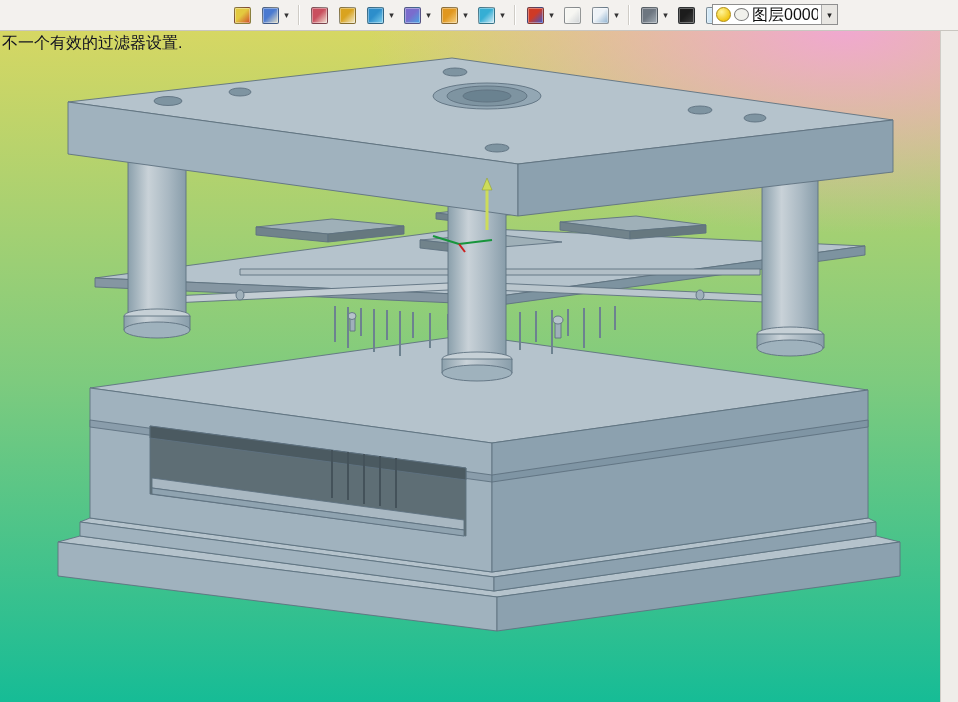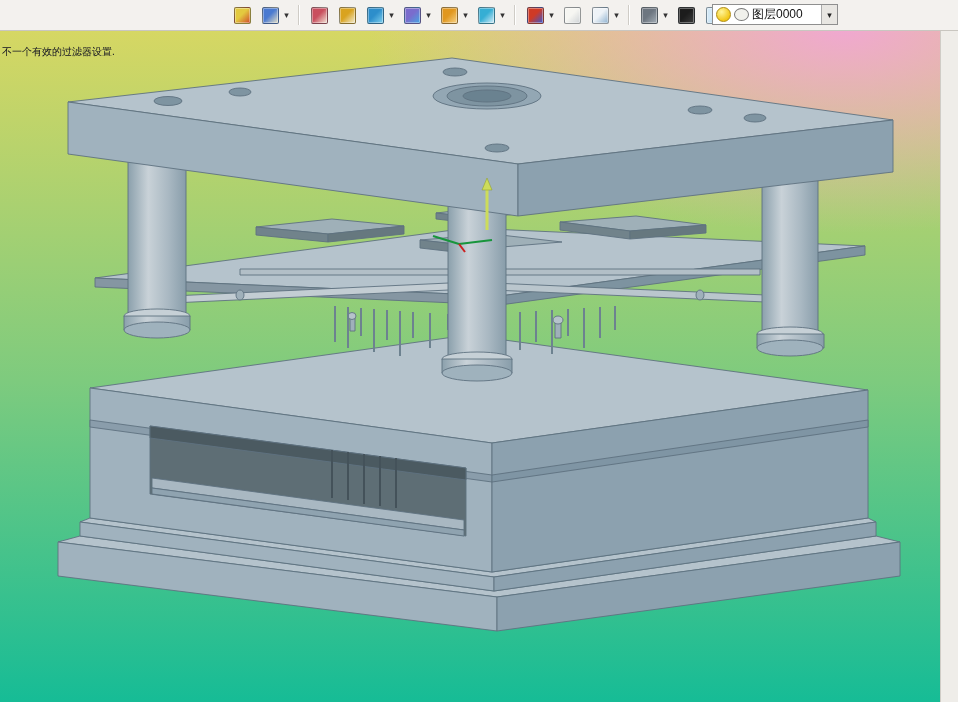--- a/index.html
+++ b/index.html
@@ -18,31 +18,31 @@
   .tglyph{width:15px;height:15px;border-radius:2px;border:1px solid rgba(50,55,60,.5);box-shadow:inset 0 0 0 1px rgba(255,255,255,.35);}
   .tarrow{font-size:9px;color:#333;width:9px;margin-left:-4px;text-align:center;cursor:default;}
   .tsep{width:1px;height:20px;background:#cfccc6;border-right:1px solid #ffffff;margin:0 3px;}
   .layerbox{
     position:absolute;left:712px;top:4px;width:126px;height:21px;box-sizing:border-box;
     background:#fff;border:1px solid #8f8f8f;display:flex;align-items:center;gap:3px;padding:0 0 0 3px;
   }
   .bulb{width:13px;height:13px;border-radius:50%;
     background:radial-gradient(circle at 35% 30%,#fff59a,#f2c718 70%);border:1px solid #b08c10;}
   .circ{width:13px;height:11px;border-radius:50%;background:#f1f1ec;border:1px solid #787878;}
-  .layerlabel{font-size:12px;color:#111;flex:1;line-height:19px;white-space:nowrap;overflow:hidden;}
+  .layerlabel{font-size:16px;color:#111;flex:1;line-height:19px;white-space:nowrap;overflow:hidden;}
   .combo-arrow{width:15px;height:19px;border-left:1px solid #aaa;background:#e8e6e2;
     display:flex;align-items:center;justify-content:center;font-size:9px;color:#222;}
   
   .viewport{
     position:absolute;top:30px;left:0;width:958px;height:672px;
     background:
       radial-gradient(90% 55% at 88% 0%, var(--corner-tint,#f0a8d0) 0%, rgba(240,168,208,0) 55%),
       linear-gradient(180deg, var(--grad-top,#d6d763) 0%, #7ecb7e 52%, var(--grad-bottom,#16bc96) 100%);
   }
-  .status{position:absolute;left:2px;top:15px;font-size:10px;color:#101020;z-index:2;}
+  .status{position:absolute;left:2px;top:3px;font-size:16px;color:#101020;z-index:2;}
   .scroll{position:absolute;top:30px;right:0;width:17px;height:672px;background:#efede9;border-left:1px solid #cfccc6;z-index:4;}
   svg.model{position:absolute;left:0;top:0;}
   
   g.part polygon, g.part ellipse, g.part rect{stroke:var(--edge,#5f7280);stroke-width:0.9;stroke-linejoin:round;}
   .fT{fill:var(--face-top,#b5c3cc);}
   .fL{fill:var(--face-left,#a0b2be);}
   .fR{fill:var(--face-right,#8ca1af);}
   .rc{fill:var(--recess,#5e6e75);}
   .rcd{fill:var(--recess-deep,#4b5a61);}
   .pin{stroke:var(--pin,#6d8290);stroke-width:2;}

